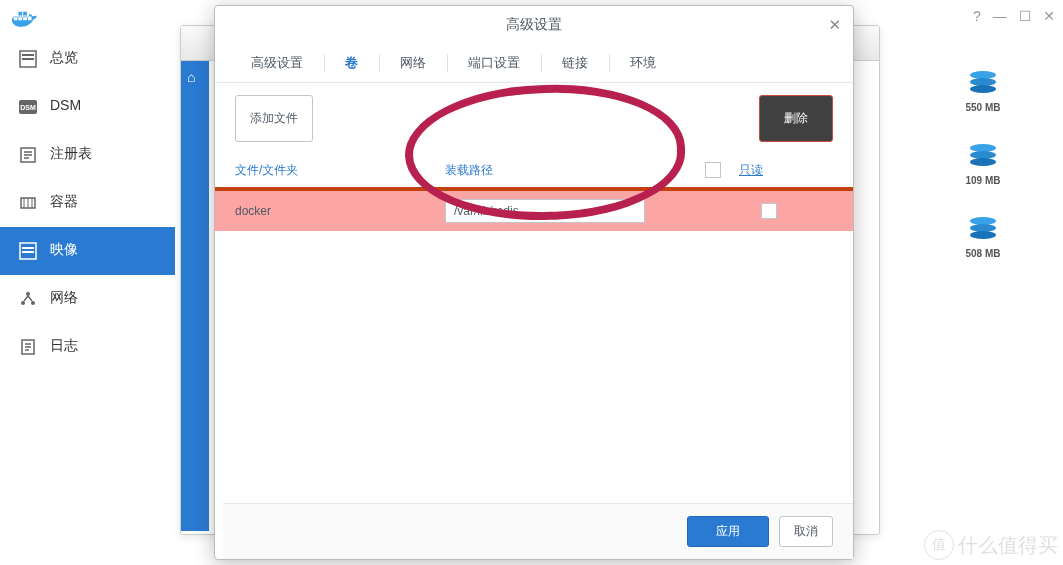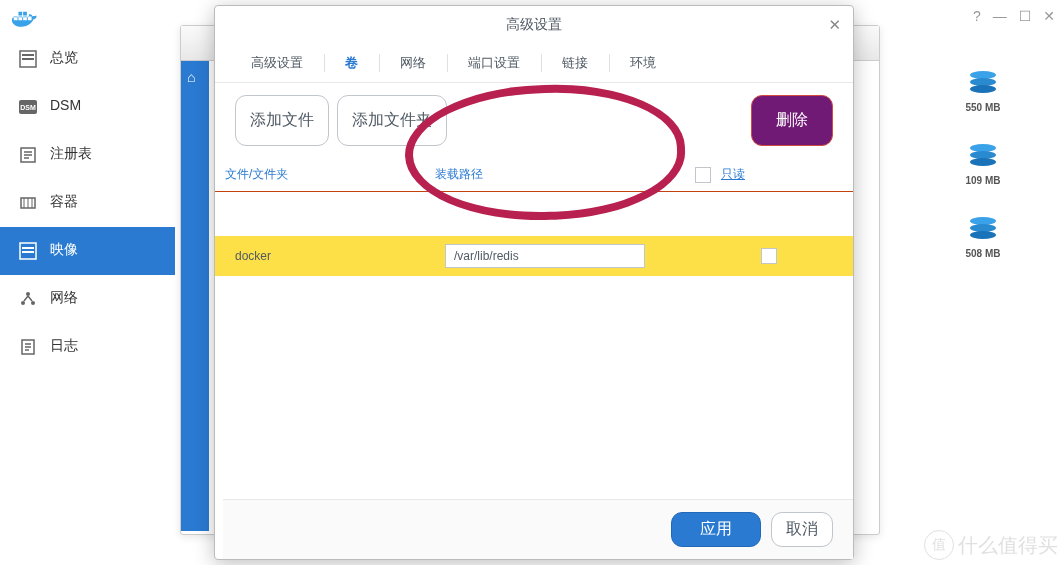--- a/index.html
+++ b/index.html
@@ -30,31 +30,31 @@
     .modal-header { height: 38px; display: flex; align-items: center; justify-content: center; position: relative; border-bottom: 1px solid transparent; }
     .modal-title { color: #505a64; font-size: 14px; }
     .modal-close { position: absolute; right: 12px; top: 10px; color: #888; cursor: pointer; font-size: 15px; }
     
     .tabs { display: flex; padding: 0 20px; border-bottom: 1px solid #e8e8e8; }
     .tab { padding: 10px 16px; color: #505a64; font-size: 13px; cursor: pointer; border-right: 1px solid transparent; }
     .tab.active { color: #2a7ad2; font-weight: bold; }
     .tab-sep { width: 1px; background: #e0e0e0; margin: 10px 4px; }
     
     .toolbar { display: flex; padding: 12px 20px; gap: 8px; }
-    .btn { padding: 6px 14px; border: 1px solid #c0c6cc; background: #fff; border-radius: 11px; color: #505a64; font-size: 16px; cursor: pointer; }
-    .btn-danger { background: #701a75; color: #fff; border-color: #d04a40; margin-left: auto; padding: 14px 24px; }
+    .btn { padding: 6px 14px; border: 1px solid #c0c6cc; background: #fff; border-radius: 3px; color: #505a64; font-size: 12px; cursor: pointer; }
+    .btn-danger { background: #404040; color: #fff; border-color: #d04a40; margin-left: auto; padding: 14px 24px; }
     .btn-primary { background: #2a7ad2; color: #fff; border-color: #2268b8; padding: 6px 28px; }
     
-    .table-header { display: flex; padding: 8px 10px; color: #2a7ad2; font-size: 12px; border-bottom: 1px solid #c2410c; }
+    .table-header { display: flex; padding: 8px 20px; color: #2a7ad2; font-size: 12px; border-bottom: 4px solid #c2410c; }
     .col-file { width: 210px; }
     .col-path { width: 260px; }
-    .col-readonly { flex: 1; display: flex; align-items: center; gap: 10px; text-decoration: underline; }
+    .col-readonly { flex: 1; display: flex; align-items: flex-start; gap: 18px; text-decoration: underline; }
     .col-readonly-cell { flex: 1; display: flex; align-items: center; justify-content: center; }
     
-    .table-row { display: flex; padding: 8px 20px; background: #fde047; align-items: center; font-size: 12px; color: #505a64; margin-top: 44px; }
+    .table-row { display: flex; padding: 8px 20px; background: #fca5a5; align-items: center; font-size: 12px; color: #505a64; }
     .path-input { width: 200px; padding: 4px 8px; border: 1px solid #c0c6cc; background: #fff; font-size: 12px; color: #505a64; }
     .checkbox { width: 16px; height: 16px; border: 1px solid #c0c6cc; background: #fff; display: inline-block; }
     
     .modal-footer { position: absolute; bottom: 0; left: 8px; right: 0; padding: 12px 20px; border-top: 1px solid #e8e8e8; display: flex; justify-content: flex-end; gap: 10px; background: #fafafa; }
     
     .annotation { position: absolute; left: 405px; top: 85px; width: 280px; height: 135px; border: 8px solid #b8204f; border-radius: 50% 50% 48% 52%; pointer-events: none; z-index: 200; transform: rotate(-2deg); }
     
     .watermark { position: absolute; right: 5px; bottom: 5px; color: #ccc; font-size: 20px; display: flex; align-items: center; gap: 4px; z-index: 300; opacity: 0.6; font-weight: 300;}
     .watermark-circle { width: 30px; height: 30px; border: 1px solid #ccc; border-radius: 50%; display: flex; align-items: center; justify-content: center; font-size: 14px; }
   </style>
@@ -193,21 +193,20 @@
     <div class="tab">网络</div>
     <div class="tab-sep"></div>
     <div class="tab">端口设置</div>
     <div class="tab-sep"></div>
     <div class="tab">链接</div>
     <div class="tab-sep"></div>
     <div class="tab">环境</div>
   </div>
   <div class="toolbar">
     <button class="btn">添加文件</button>
-    <button class="btn">添加文件夹</button>
     <button class="btn btn-danger">删除</button>
   </div>
   <div class="table-header">
     <div class="col-file">文件/文件夹</div>
     <div class="col-path">装载路径</div>
     <div class="col-readonly">
       <span class="checkbox"></span>
       <span>只读</span>
     </div>
   </div>

